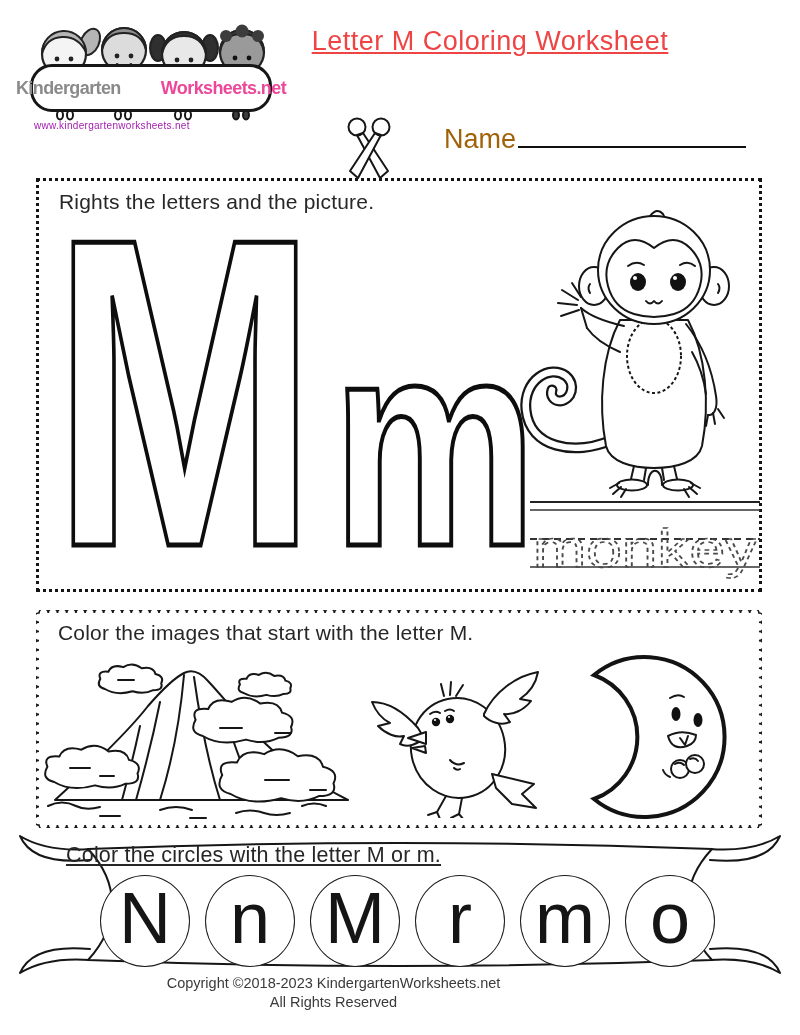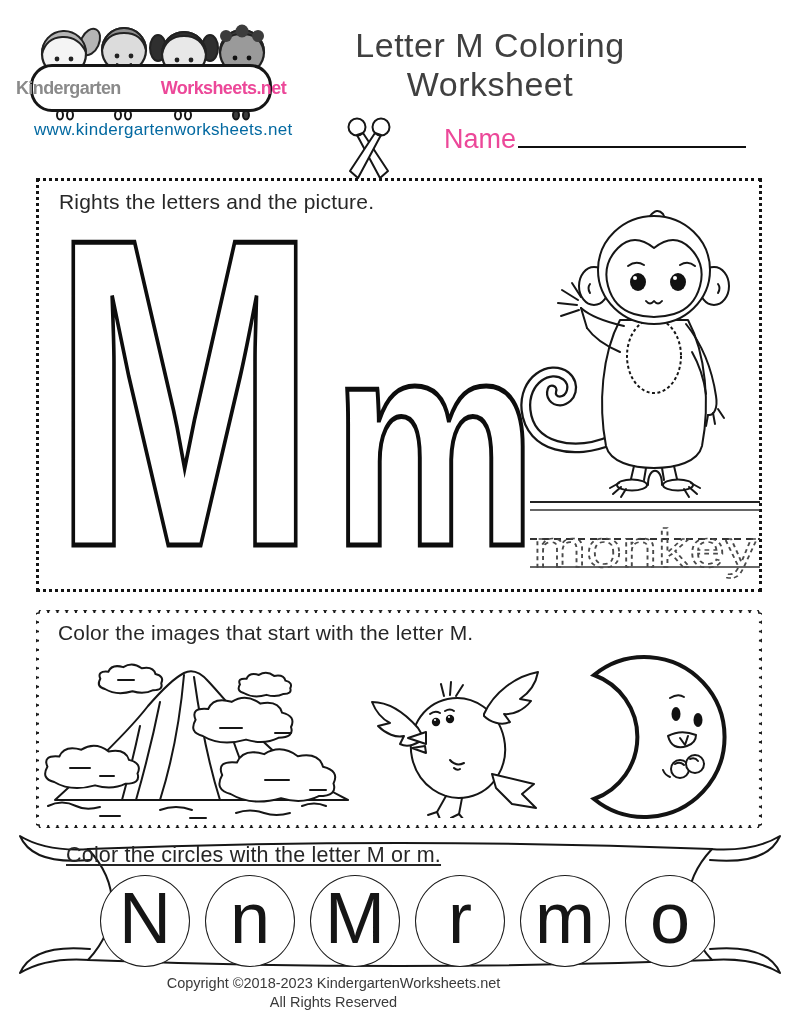--- a/index.html
+++ b/index.html
@@ -7,23 +7,23 @@
         font-family:"Liberation Sans",sans-serif;color:#111;overflow:hidden;}
   .abs{position:absolute;}
 
   
   .logo{left:30px;top:12px;width:242px;height:110px;}
   .logo-badge{left:0;top:52px;width:236px;height:42px;background:#fff;border:3px solid #161616;
               border-radius:22px;display:flex;align-items:center;justify-content:center;z-index:2;
               font-weight:bold;font-size:18px;letter-spacing:-0.6px;white-space:nowrap;gap:40px;}
   .brand1{color:#8a8a8a;}
   .brand2{color:#ec4899;}
-  .site-url{left:34px;top:120px;font-size:17px;color:#0369a1;letter-spacing:.3px;}
-  .page-title{left:280px;top:26px;width:420px;text-align:center;font-size:34px;color:#404040;letter-spacing:.5px;}
-  .name-row{left:444px;top:118px;font-size:27px;color:#ec4899;}
+  .site-url{left:34px;top:120px;font-size:10px;color:#a21caf;letter-spacing:.3px;}
+  .page-title{left:280px;top:26px;width:420px;text-align:center;font-size:27px;color:#ef4444;letter-spacing:.5px;text-decoration:underline;}
+  .name-row{left:444px;top:118px;font-size:27px;color:#a16207;}
   .name-underline{display:inline-block;width:228px;height:28px;border-bottom:2.2px solid #101010;margin-left:2px;}
   .scissors{left:342px;top:116px;z-index:3;}
 
   
   .sec1{left:36px;top:178px;width:726px;height:414px;border:3px dotted #141414;box-sizing:border-box;}
   .instruction{font-size:21px;color:#272727;letter-spacing:.2px;}
   .sec1 .instruction{position:absolute;left:20px;top:9px;}
   .bubble-letters{left:44px;top:233px;z-index:1;}
   .monkey{left:482px;top:204px;}
   .trace-block{left:526px;top:496px;}

